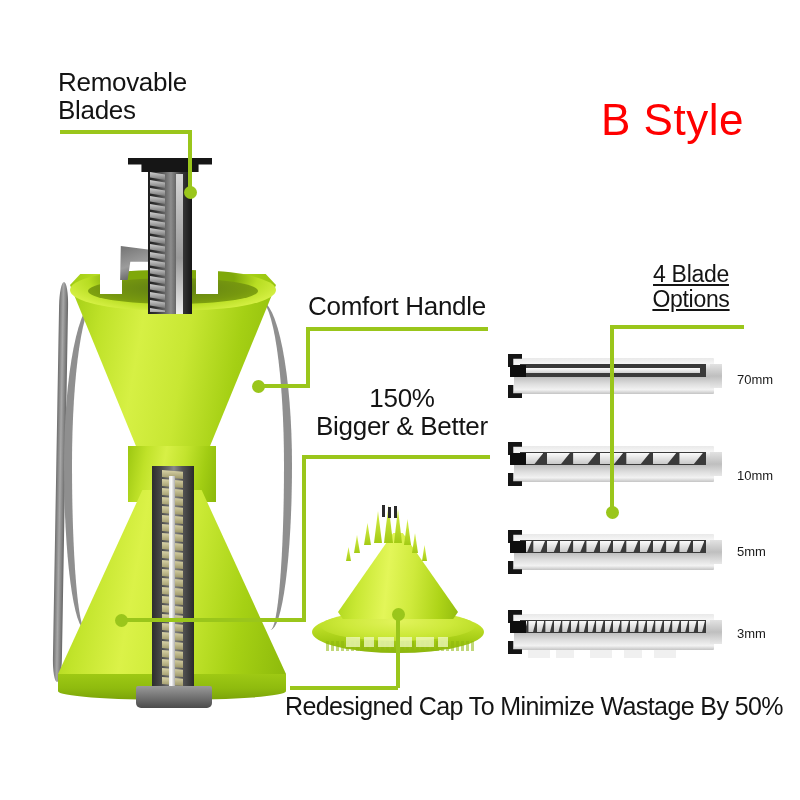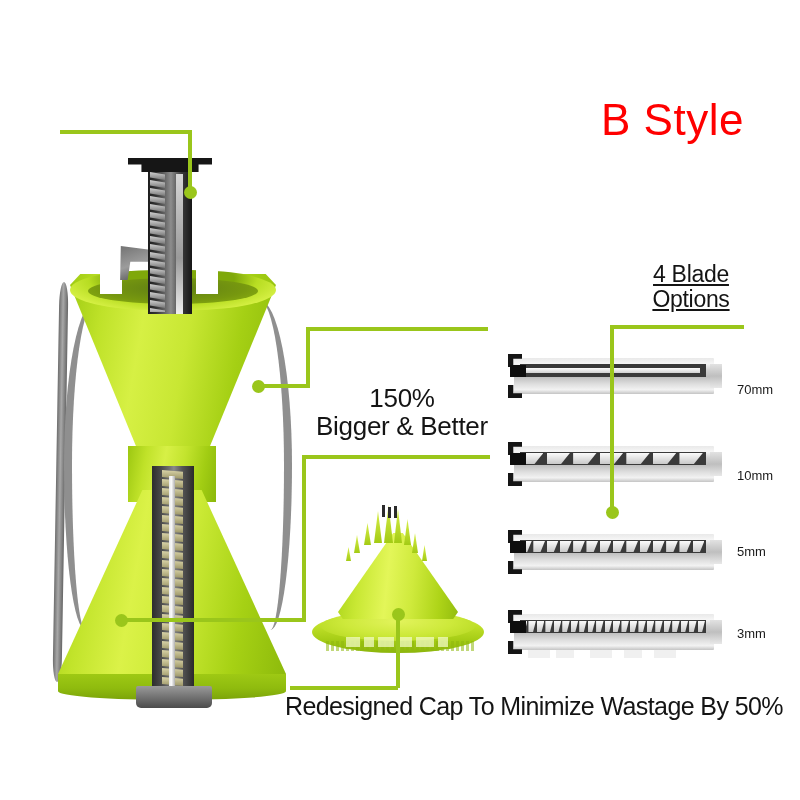--- a/index.html
+++ b/index.html
@@ -572,21 +572,21 @@
         <div class="blade-clip"></div>
         <div class="blade-ghost">
           <div class="ghost-seg" style="left: 0px; width: 22px;"></div>
           <div class="ghost-seg" style="left: 28px; width: 18px;"></div>
           <div class="ghost-seg" style="left: 62px; width: 22px;"></div>
           <div class="ghost-seg" style="left: 96px; width: 18px;"></div>
           <div class="ghost-seg" style="left: 126px; width: 22px;"></div>
         </div>
       </div>
 
-    <div class="blade-size" style="top:382px;">70mm</div>
+    <div class="blade-size" style="top:372px;">70mm</div>
     <div class="blade-size" style="top:468px;">10mm</div>
     <div class="blade-size" style="top:544px;">5mm</div>
     <div class="blade-size" style="top:626px;">3mm</div>
   </div>
 
   <div class="leader leader-h" style="left:60px;top:130px;width:132px;"></div>
   <div class="leader leader-v" style="left:188px;top:130px;height:60px;"></div>
   <div class="dot" style="left:184px;top:186px;"></div>
 
   <div class="dot" style="left:252px;top:380px;"></div>
@@ -600,21 +600,24 @@
   <div class="leader leader-h" style="left:302px;top:455px;width:188px;"></div>
 
   <div class="dot" style="left:392px;top:608px;"></div>
   <div class="leader leader-v" style="left:396px;top:614px;height:74px;"></div>
   <div class="leader leader-h" style="left:290px;top:686px;width:108px;"></div>
 
   <div class="leader leader-h" style="left:610px;top:325px;width:134px;"></div>
   <div class="leader leader-v" style="left:610px;top:325px;height:186px;"></div>
   <div class="dot" style="left:606px;top:506px;"></div>
 
-
+  <div class="callout" id="label-removable-blades">Removable
+Blades</div>
+
+  <div class="callout" id="label-comfort-handle">Comfort Handle</div>
 
   <div class="callout" id="label-bigger-better">150%
 Bigger &amp; Better</div>
 
   <div class="callout" id="label-blade-options">4 Blade
 Options</div>
 
   <div class="callout" id="label-bottom-caption">Redesigned Cap To Minimize Wastage By 50%</div>
 
 </div>

